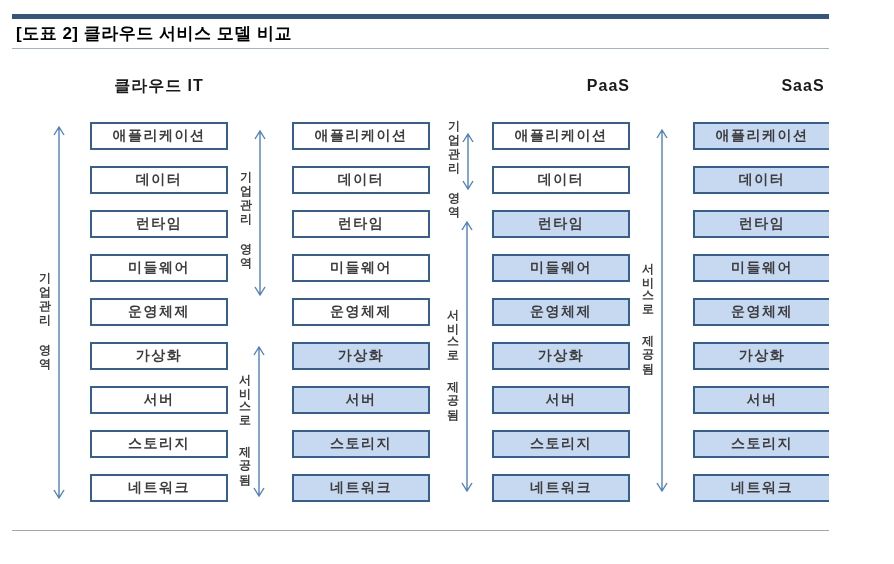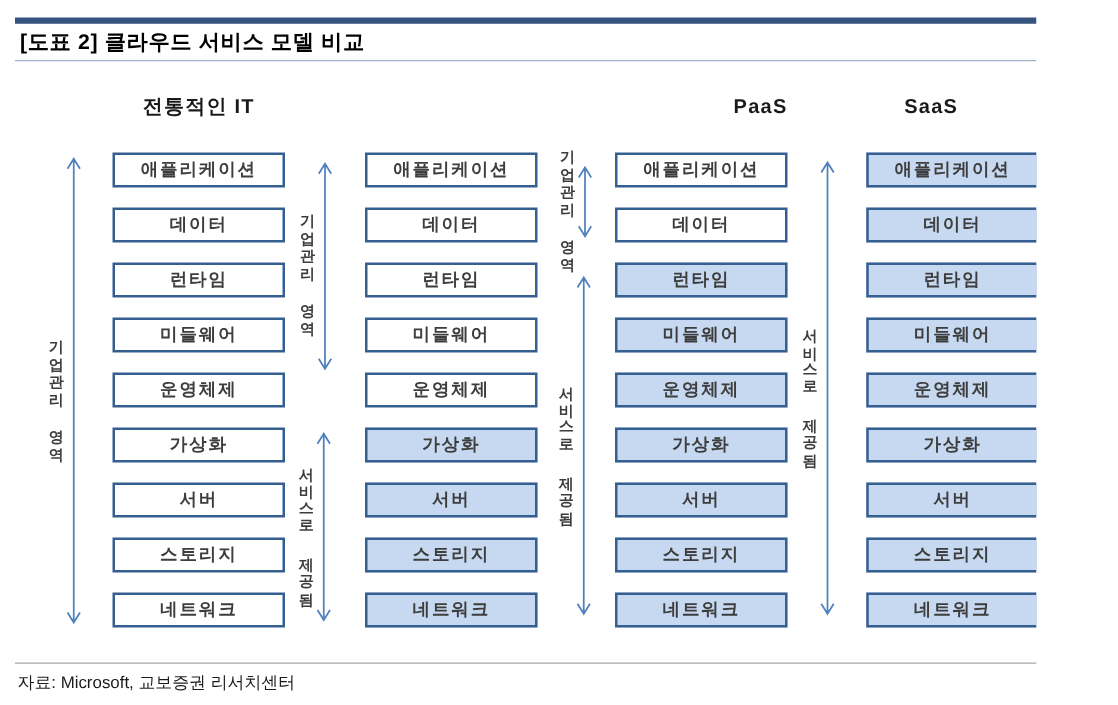--- a/index.html
+++ b/index.html
@@ -46,21 +46,21 @@
   <svg id="arrow-layer" width="894" height="564" viewBox="0 0 894 564">
       <path d="M 59 127 L 59 498 M 54 135 L 59 127 L 64 135 M 54 490 L 59 498 L 64 490" fill="none" stroke="#4F81BD" stroke-width="1.4"></path>
       <path d="M 260 131 L 260 295 M 255 139 L 260 131 L 265 139 M 255 287 L 260 295 L 265 287" fill="none" stroke="#4F81BD" stroke-width="1.4"></path>
       <path d="M 259 347 L 259 496 M 254 355 L 259 347 L 264 355 M 254 488 L 259 496 L 264 488" fill="none" stroke="#4F81BD" stroke-width="1.4"></path>
       <path d="M 468 134 L 468 189 M 463 142 L 468 134 L 473 142 M 463 181 L 468 189 L 473 181" fill="none" stroke="#4F81BD" stroke-width="1.4"></path>
       <path d="M 467 222 L 467 491 M 462 230 L 467 222 L 472 230 M 462 483 L 467 491 L 472 483" fill="none" stroke="#4F81BD" stroke-width="1.4"></path>
       <path d="M 662 130 L 662 491 M 657 138 L 662 130 L 667 138 M 657 483 L 662 491 L 667 483" fill="none" stroke="#4F81BD" stroke-width="1.4"></path>
     </svg>
 
   <div id="diagram">
-      <div class="col-header" style="left: 90px; width: 138px;">전통적인 IT</div>
+      <div class="col-header" style="left: 90px; width: 138px;">클라우드 IT</div>
       <div class="layer-box" style="left: 90px; top: 122px;">애플리케이션</div>
       <div class="layer-box" style="left: 90px; top: 166px;">데이터</div>
       <div class="layer-box" style="left: 90px; top: 210px;">런타임</div>
       <div class="layer-box" style="left: 90px; top: 254px;">미들웨어</div>
       <div class="layer-box" style="left: 90px; top: 298px;">운영체제</div>
       <div class="layer-box" style="left: 90px; top: 342px;">가상화</div>
       <div class="layer-box" style="left: 90px; top: 386px;">서버</div>
       <div class="layer-box" style="left: 90px; top: 430px;">스토리지</div>
       <div class="layer-box" style="left: 90px; top: 474px;">네트워크</div>
       <div class="v-label" style="left: 45px; top: 313px;">기업관리 영역</div>
@@ -81,28 +81,27 @@
       <div class="layer-box" style="left: 492px; top: 166px;">데이터</div>
       <div class="layer-box service" style="left: 492px; top: 210px;">런타임</div>
       <div class="layer-box service" style="left: 492px; top: 254px;">미들웨어</div>
       <div class="layer-box service" style="left: 492px; top: 298px;">운영체제</div>
       <div class="layer-box service" style="left: 492px; top: 342px;">가상화</div>
       <div class="layer-box service" style="left: 492px; top: 386px;">서버</div>
       <div class="layer-box service" style="left: 492px; top: 430px;">스토리지</div>
       <div class="layer-box service" style="left: 492px; top: 474px;">네트워크</div>
       <div class="v-label" style="left: 454px; top: 161px;">기업관리 영역</div>
       <div class="v-label" style="left: 453px; top: 357px;">서비스로 제공됨</div>
-      <div class="col-header" style="left: 676px; width: 138px;">SaaS</div>
+      <div class="col-header" style="left: 734px; width: 138px;">SaaS</div>
       <div class="layer-box service" style="left: 693px; top: 122px;">애플리케이션</div>
       <div class="layer-box service" style="left: 693px; top: 166px;">데이터</div>
       <div class="layer-box service" style="left: 693px; top: 210px;">런타임</div>
       <div class="layer-box service" style="left: 693px; top: 254px;">미들웨어</div>
       <div class="layer-box service" style="left: 693px; top: 298px;">운영체제</div>
       <div class="layer-box service" style="left: 693px; top: 342px;">가상화</div>
       <div class="layer-box service" style="left: 693px; top: 386px;">서버</div>
       <div class="layer-box service" style="left: 693px; top: 430px;">스토리지</div>
       <div class="layer-box service" style="left: 693px; top: 474px;">네트워크</div>
       <div class="v-label" style="left: 648px; top: 311px;">서비스로 제공됨</div>
     </div>
 
   <div class="footer-divider"></div>
-  <div class="source-note">자료: Microsoft, 교보증권 리서치센터</div>
 </div>
 
 </body></html>

